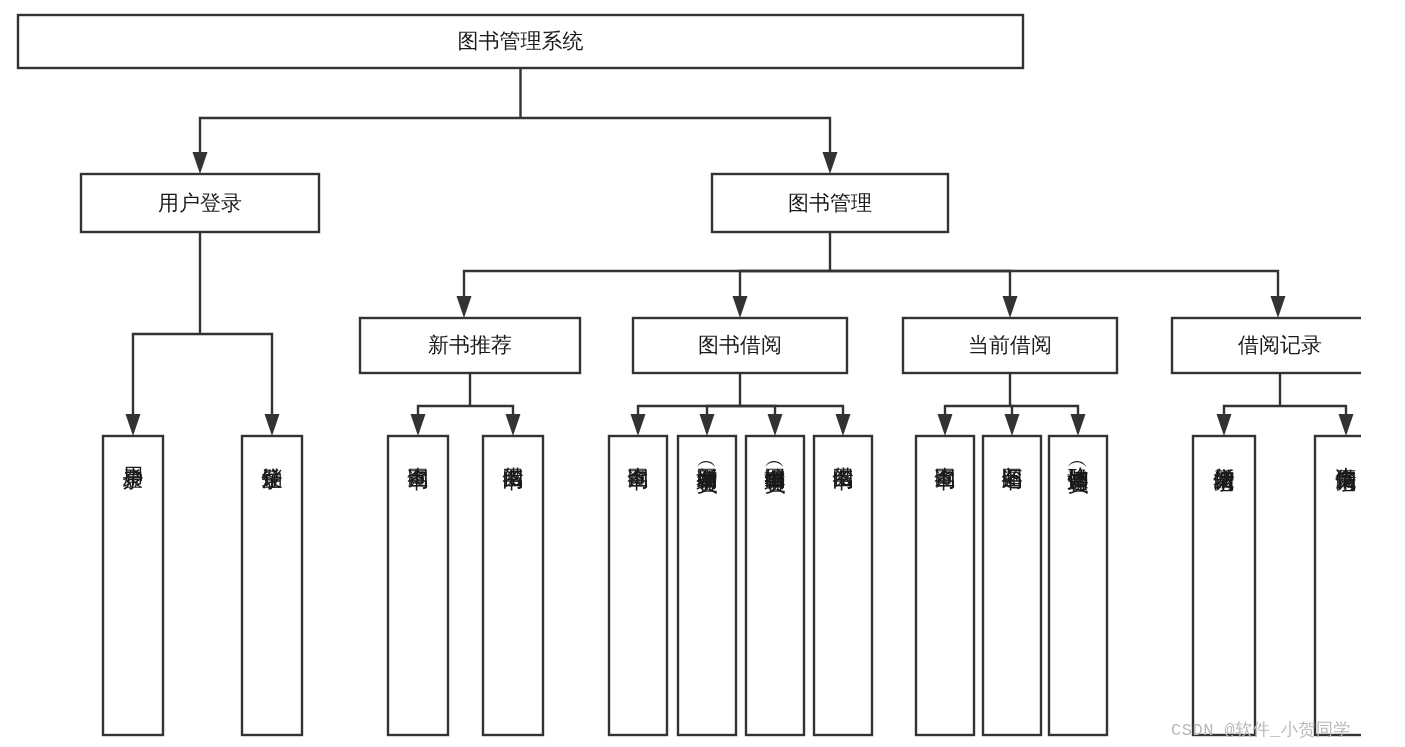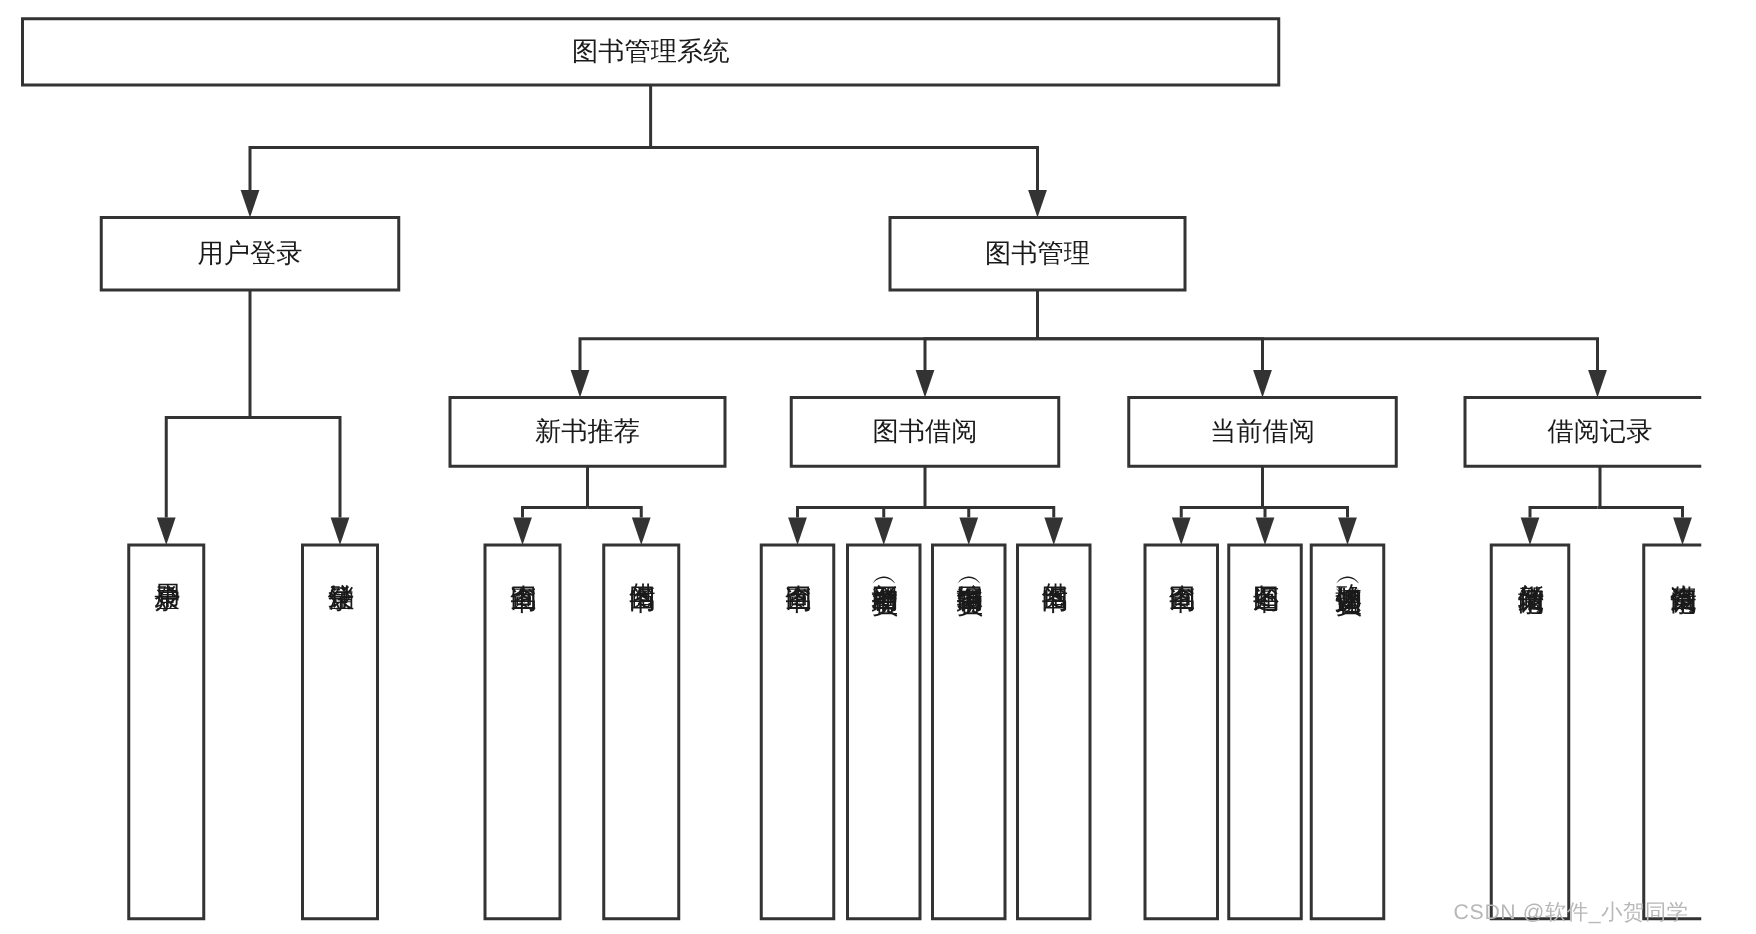--- a/index.html
+++ b/index.html
@@ -61,21 +61,21 @@
     display: flex;
     align-items: center;
     justify-content: flex-start;
     white-space: nowrap;
     pointer-events: none;
   }
   .watermark {
     position: absolute;
     right: 10px;
     bottom: 6px;
-    font-family: Liberation Sans, sans-serif;
+    font-family: Liberation Mono, monospace;
     font-size: 17px;
     color: #b8b8b8;
     white-space: nowrap;
     letter-spacing: 0.5px;
   }
 </style>
 </head>
 <body>
 
 <div id="diagram-root">

